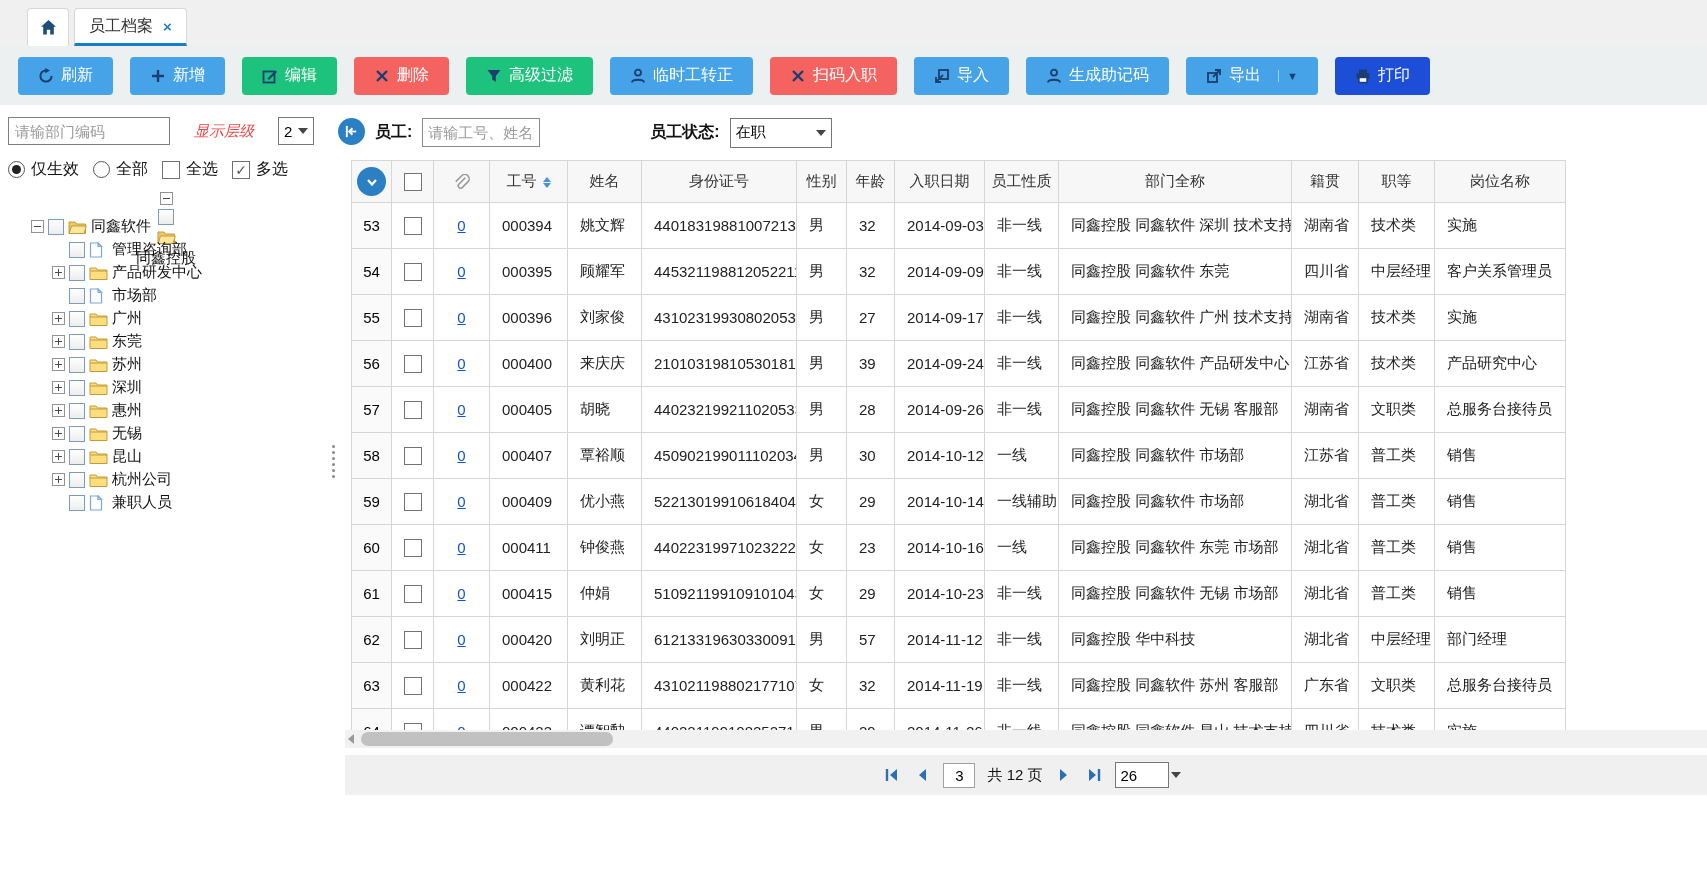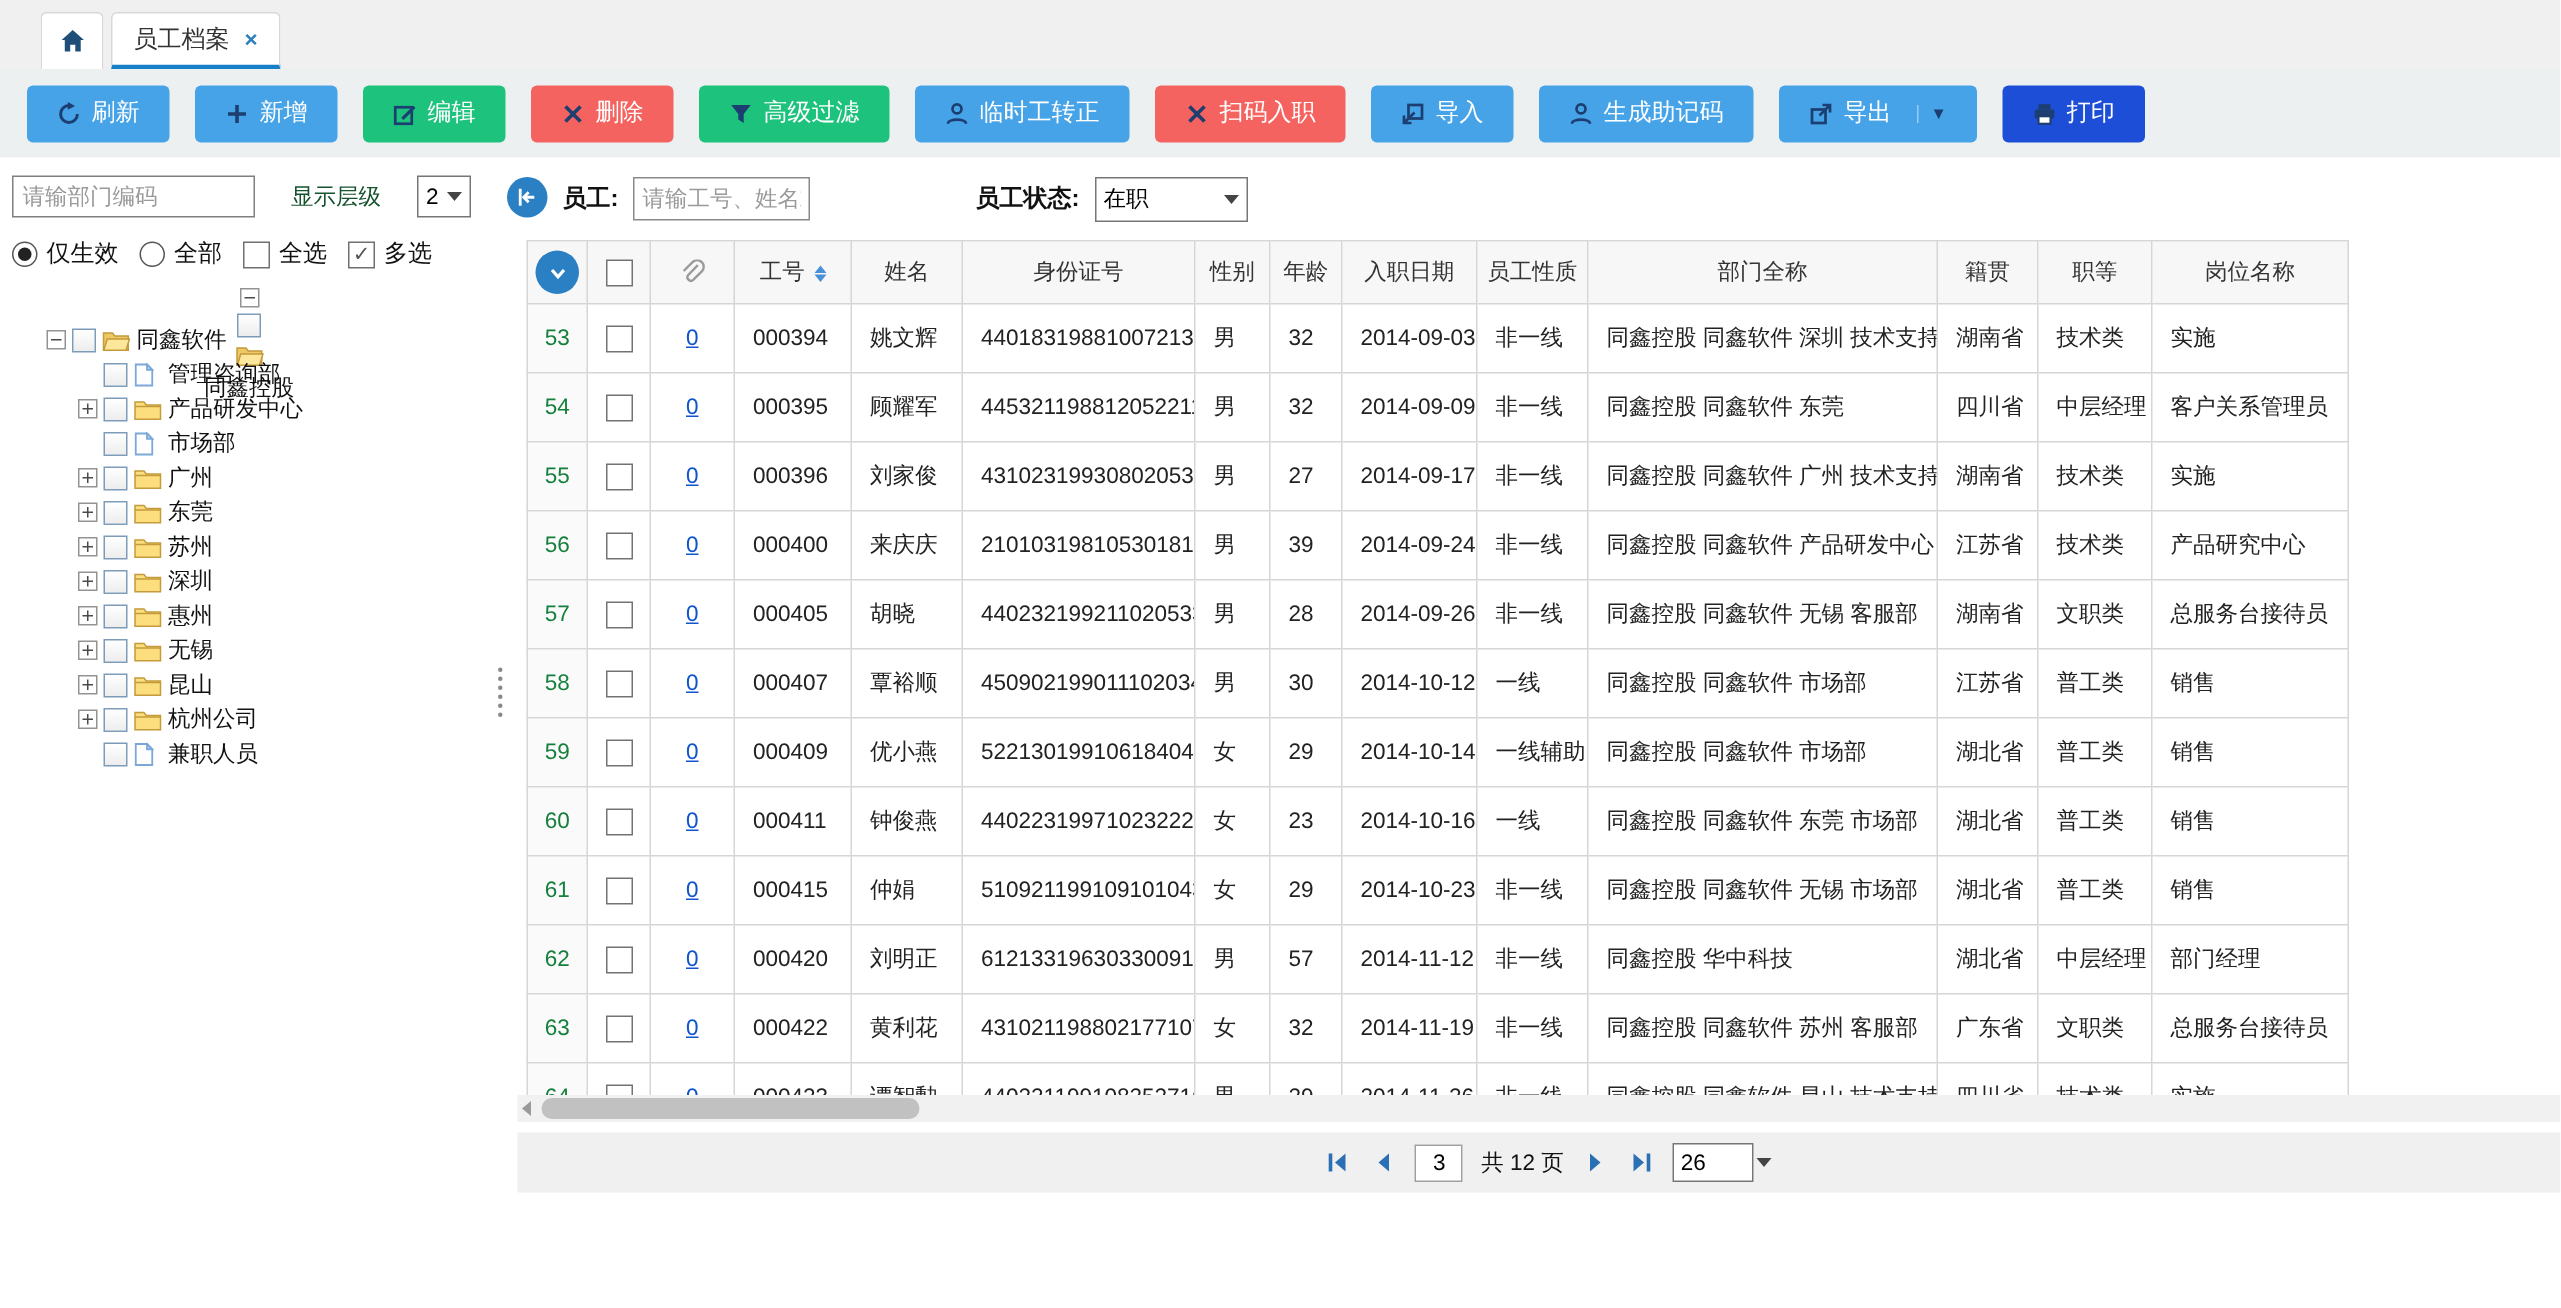--- a/index.html
+++ b/index.html
@@ -32,21 +32,21 @@
   .splitter { width:15px; position:relative; }
   .splitter-dots { position:absolute; left:2px; top:340px; display:flex; flex-direction:column; gap:3px; }
   .splitter-dots i { width:3px; height:3px; background:#8a8a8a; border-radius:50%; display:block; }
   .main { flex:1; display:flex; flex-direction:column; }
 
   
   .side-row1 { display:flex; align-items:center; gap:24px; }
   .dept-input { width:162px; height:28px; border:1px solid #7f7f7f; font-size:15px; padding:0 6px;
     font-family:inherit; }
   .dept-input::placeholder { color:#9a9a9a; }
-  .lvl-label { font-size:15px; color:#14532d; white-space:nowrap; }
+  .lvl-label { font-size:15px; color:#ef4444; white-space:nowrap;font-style:italic; }
   .fake-select { border:1px solid #767676; background:#fff; height:28px; display:inline-flex;
     align-items:center; justify-content:space-between; padding:0 5px; font-size:15px; cursor:pointer; }
   .fake-select .car { width:0; height:0; border-left:5px solid transparent; border-right:5px solid transparent;
     border-top:6px solid #444; margin-left:6px; }
   .lvl-select { width:46px; }
   .collapse-btn { width:27px; height:27px; border-radius:50%; background:#2b7fc3; border:none;
     display:flex; align-items:center; justify-content:center; cursor:pointer; flex:none; }
   .side-row2 { display:flex; align-items:center; margin-top:14px; gap:6px; font-size:16px; color:#111; }
   .radio { width:17px; height:17px; border:1px solid #555; border-radius:50%; background:#fff;
     display:inline-flex; align-items:center; justify-content:center; cursor:pointer; flex:none; }
@@ -76,21 +76,21 @@
   .gap60 { width:90px; }
   .status-select { width:102px; height:30px; }
 
   
   .grid-wrap { height:570px; width:1221px; overflow:hidden; padding-left:6px; }
   table.grid { border-collapse:collapse; table-layout:fixed; width:1214px; font-size:15px; }
   .grid th, .grid td { border:1px solid #d6d6d6; overflow:hidden; white-space:nowrap; }
   .grid th { height:42px; background:#f7f7f7; font-weight:normal; color:#333; text-align:center; }
   .grid td { height:46px; background:#fff; color:#222; padding-left:12px; text-align:left; }
   .grid td.ctr { padding-left:0; text-align:center; }
-  td.rownum { background:#fafafa; color:#15803d; }
+  td.rownum { background:#fafafa; color:#000000; }
   .attach-link { color:#1155cc; text-decoration:underline; cursor:pointer; }
   .hdr-circle { width:29px; height:29px; border-radius:50%; background:#2b7fc3; border:none; cursor:pointer;
     display:inline-flex; align-items:center; justify-content:center; vertical-align:middle; }
   .row-cb { width:18px; height:18px; border:1px solid #737373; background:#fff; display:inline-block;
     vertical-align:middle; cursor:pointer; }
   .sortbox { display:inline-flex; flex-direction:column; gap:1px; margin-left:6px; vertical-align:middle; }
   .sortbox i { display:block; width:0; height:0; border-left:4px solid transparent; border-right:4px solid transparent; }
   .sortbox .up { border-bottom:5px solid #4a90d9; }
   .sortbox .dn { border-top:5px solid #4a90d9; }
 

